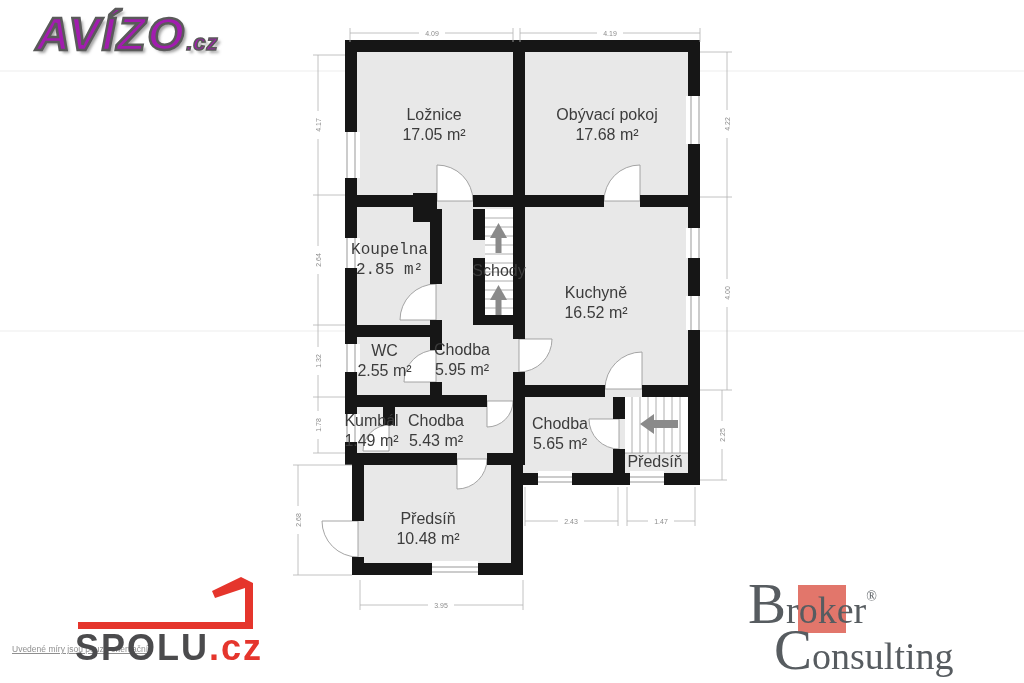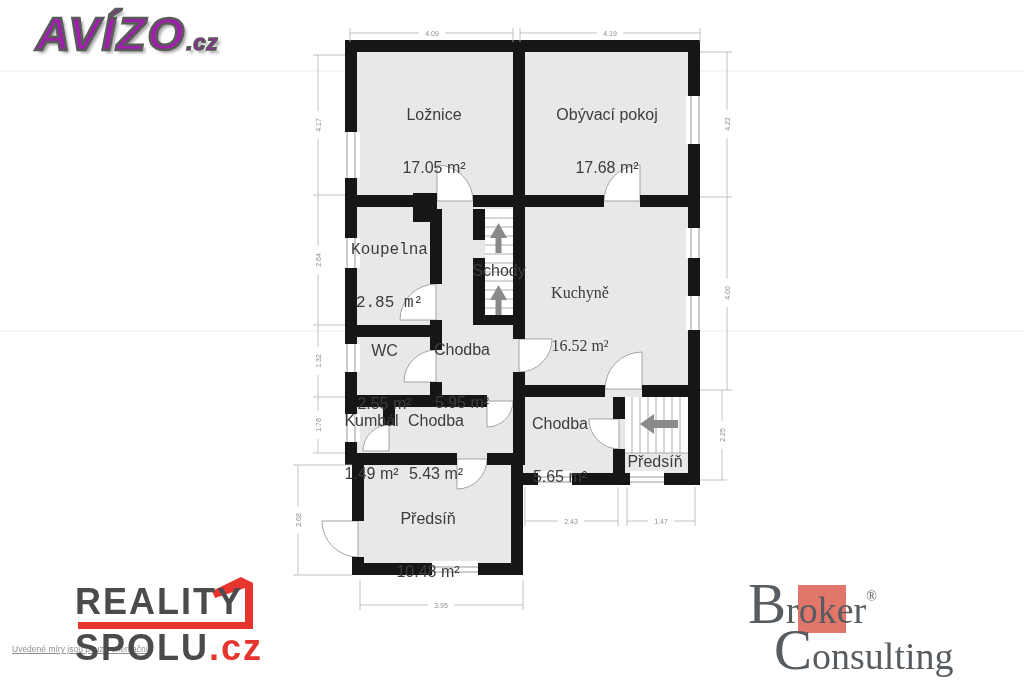--- a/index.html
+++ b/index.html
@@ -2,21 +2,21 @@
 <html><head>
 <meta charset="utf-8">
 <style>
   html,body{margin:0;padding:0;}
   body{width:1024px;height:683px;position:relative;overflow:hidden;background:#ffffff;
        font-family:"Liberation Sans",sans-serif;}
   svg{position:absolute;left:0;top:0;}
 
   
   .room-label{position:absolute;text-align:center;color:#3c3c3c;font-size:16px;line-height:1.28;z-index:5;}
-  .room-label .area{display:block;margin-top:33px;}
+  .room-label .area{display:block;}
 
   
   .logo-avizo{position:absolute;left:36px;top:6px;z-index:6;
     font-weight:900;font-style:italic;font-size:47px;letter-spacing:2px;color:#a21caf;
     -webkit-text-stroke:2.6px #5a5a5a;
     text-shadow:3px 3px 3px rgba(90,90,90,.55);}
   .logo-avizo .tld{font-size:22px;-webkit-text-stroke:1.6px #5a5a5a;letter-spacing:1px;}
 
   
   .logo-rs{position:absolute;left:60px;top:575px;width:210px;height:95px;z-index:6;
@@ -261,21 +261,21 @@
   <span>Obývací pokoj</span>
   <span class="area">17.68 m²</span>
 </div>
 <div class="room-label" style="left:332px;top:240px;width:115px;font-family:Liberation Mono, monospace;">
   <span>Koupelna</span>
   <span class="area">2.85 m²</span>
 </div>
 <div class="room-label" style="left:469px;top:261px;width:60px;">
   <span>Schody</span>
 </div>
-<div class="room-label" style="left:510px;top:283px;width:140px;font-family:Liberation Serif, serif;">
+<div class="room-label" style="left:526px;top:283px;width:140px;">
   <span>Kuchyně</span>
   <span class="area">16.52 m²</span>
 </div>
 <div class="room-label" style="left:327px;top:341px;width:115px;">
   <span>WC</span>
   <span class="area">2.55 m²</span>
 </div>
 <div class="room-label" style="left:403px;top:340px;width:118px;">
   <span>Chodba</span>
   <span class="area">5.95 m²</span>
@@ -304,21 +304,20 @@
   <span>AVÍZO</span><span class="tld">.cz</span>
 </div>
 
 <div class="disclaimer">Uvedené míry jsou pouze orientační.</div>
 
 <div class="logo-rs">
   <svg width="210" height="95">
     <polygon points="152,16 181,2 193,8 193,54 185,54 185,13 155,23" fill="#e5352c"></polygon>
   </svg>
   <div class="rs-bar"></div>
-  <div class="rs-l1">REALITY</div>
   <div class="rs-l2"><span>SPOLU</span><span class="rs-tld">.cz</span></div>
 </div>
 
 <div class="logo-bc">
   <div class="bc-square"></div>
   <div class="bc-l1"><span class="bc-big">B</span><span>roker</span><span class="bc-reg">®</span></div>
   <div class="bc-l2"><span class="bc-big">C</span><span>onsulting</span></div>
 </div>
 
 </body></html>

